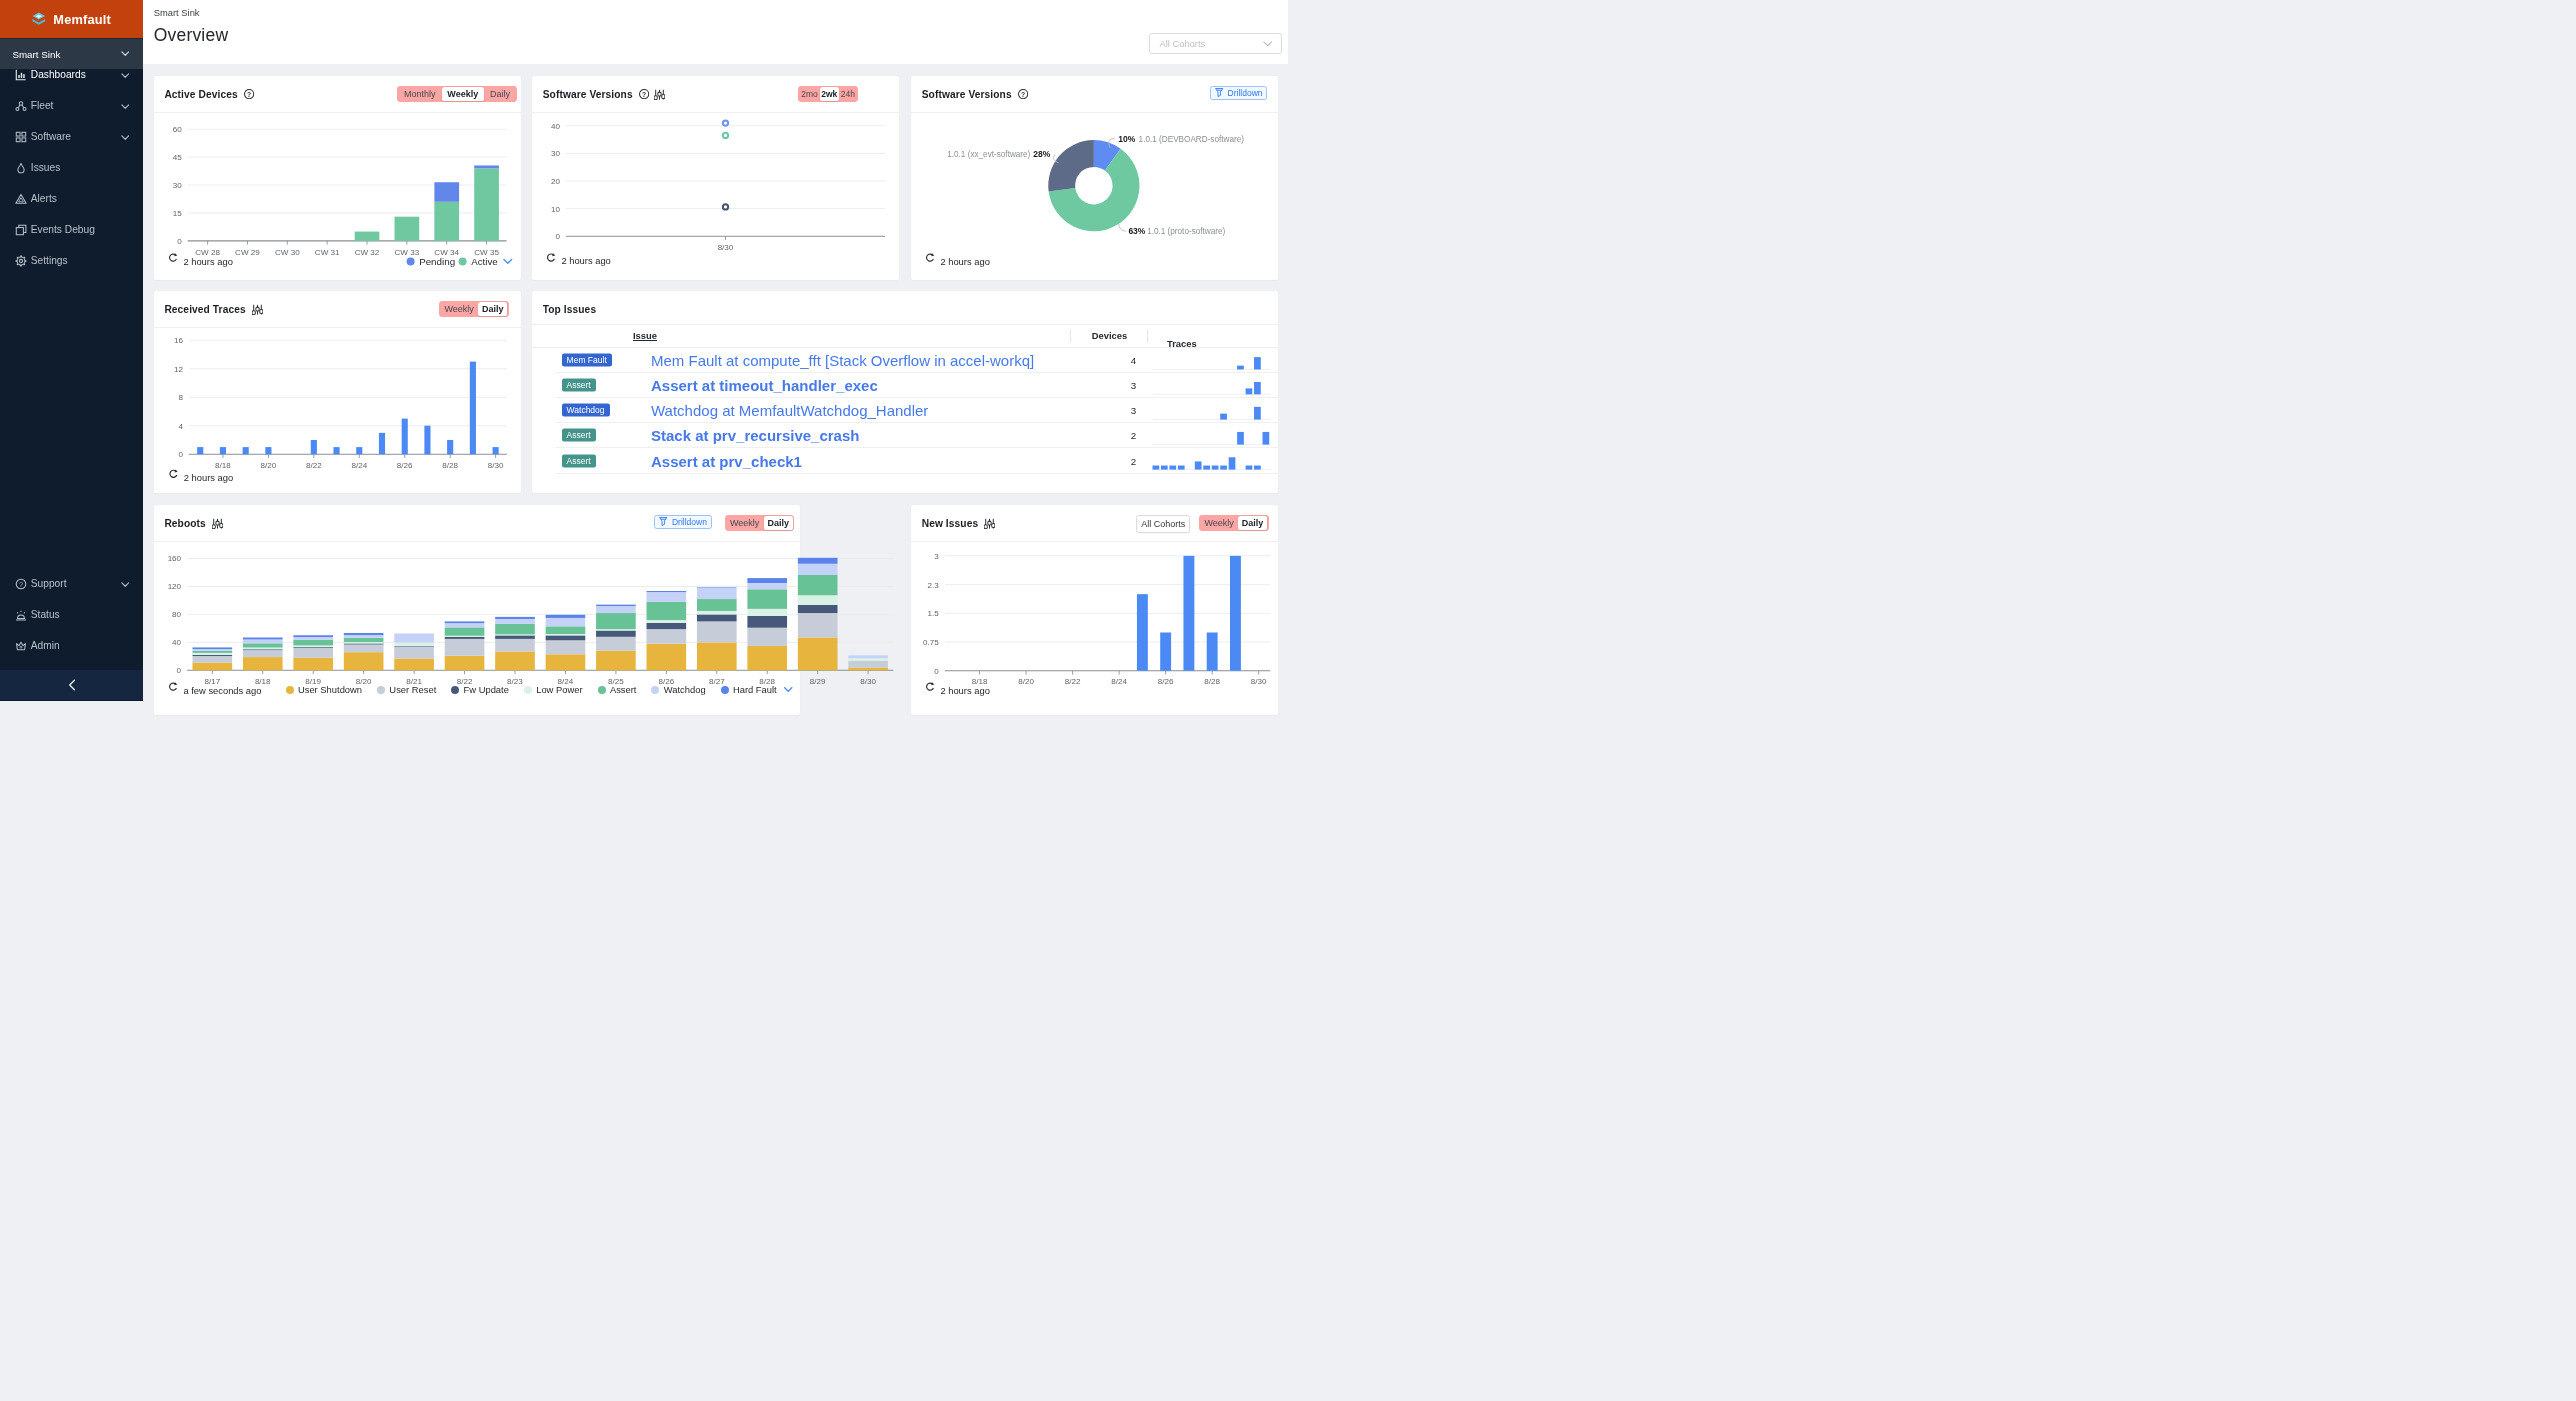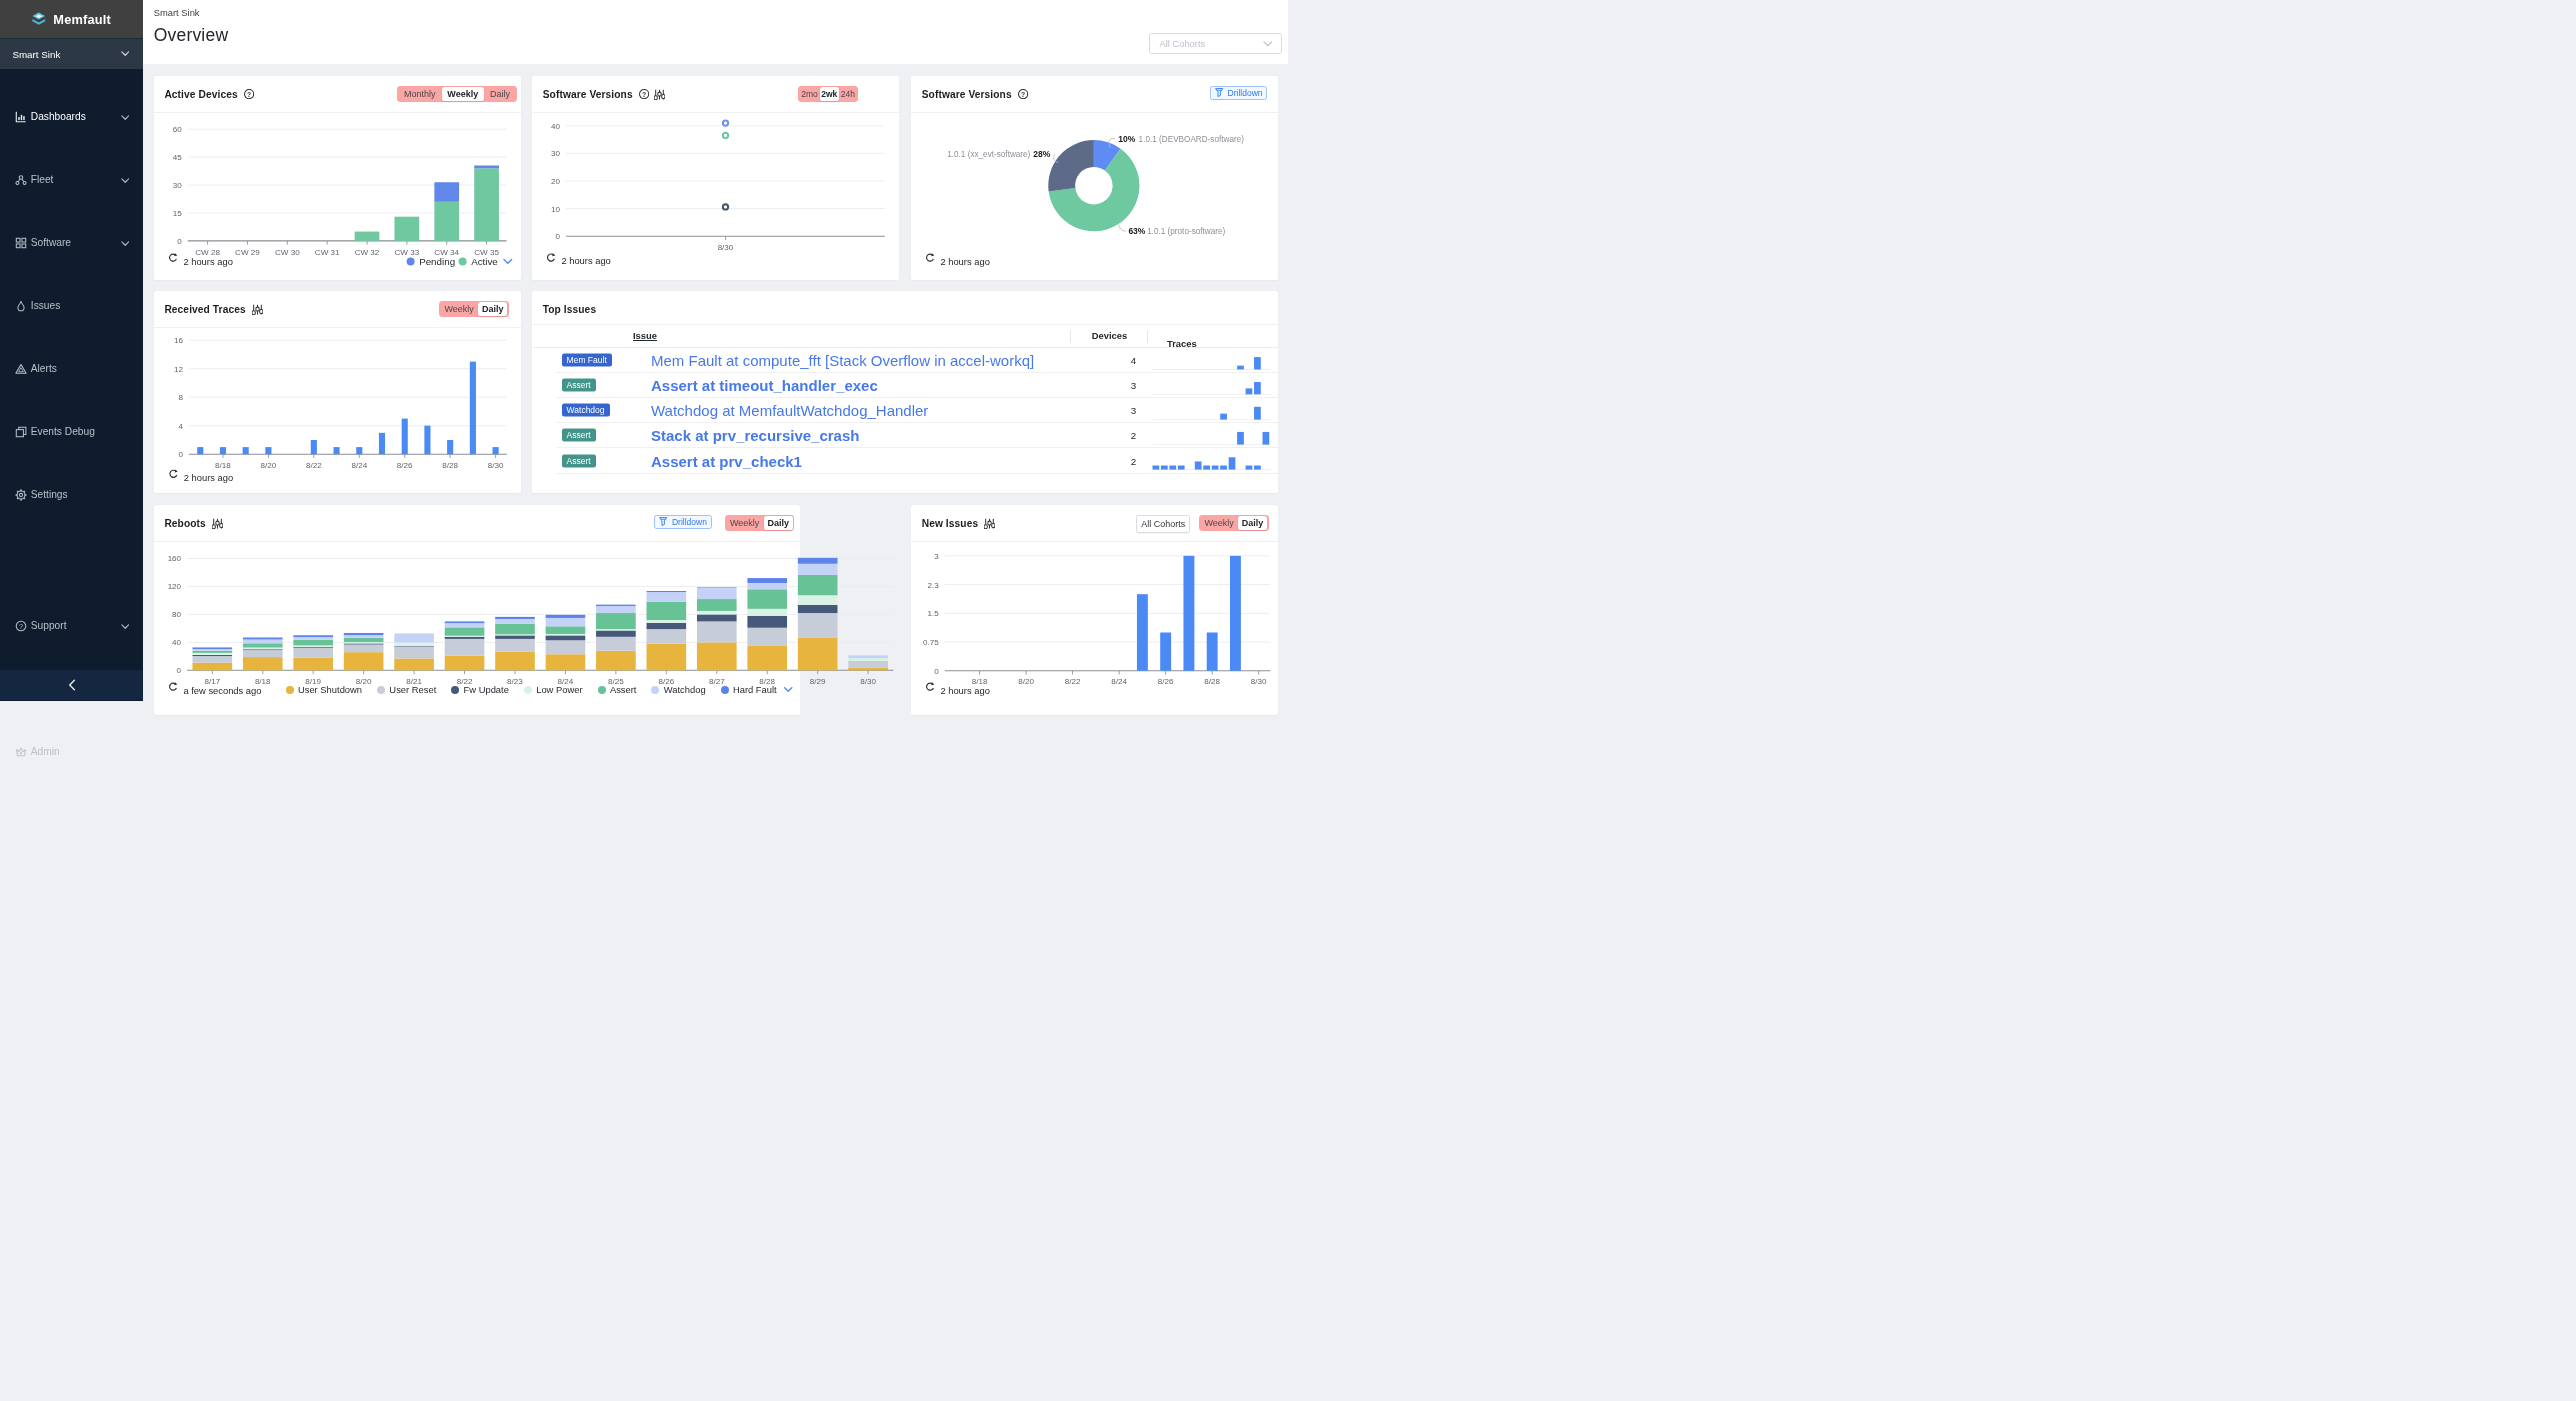--- a/index.html
+++ b/index.html
@@ -1,22 +1,22 @@
 <!DOCTYPE html>
 <html style="font-size:13.6px"><head><meta charset="utf-8"><style>
 * { margin:0; padding:0; box-sizing:border-box; }
 html,body { width:1288px; height:701px; overflow:hidden; font-family:"Liberation Sans",sans-serif; background:#eef0f3; }
 .sidebar { position:fixed; left:0; top:0; width:143px; height:701px; background:#0e1c2e; z-index:10; }
-.logo { height:39px; background:#404040; display:flex; align-items:center; padding-left:32px; border-bottom:0.9px solid #1d2835; }
+.logo { height:39px; background:#c2410c; display:flex; align-items:center; padding-left:32px; border-bottom:0.9px solid #1d2835; }
 .logo span { color:#fff; font-size:12.8px; font-weight:700; margin-left:7.7px; letter-spacing:0.2px; }
 .proj { height:30px; background:#2c3845; display:flex; align-items:center; padding:0 13.6px 0 12.4px; }
 .proj span { color:#fff; font-size:9.8px; flex:1; }
 .nav { position:absolute; left:0; right:0; top:69px; }
 .nav.bottom { top:578px; }
-.nitem { height:31px; display:flex; align-items:center; padding:0 9.4px 0 14.5px; color:#b9c1c9; font-size:10.2px;margin-top:32px; }
+.nitem { height:31px; display:flex; padding:0 9.4px 0 14.5px; color:#b9c1c9; font-size:10.2px; }
 .nitem svg:first-child { margin-right:4.3px; }
 .nitem span:nth-child(2) { flex:1; }
 .nitem.active { color:#fff; }
 .collapse { position:absolute; left:0; right:0; top:670px; height:30px; background:#152740; display:flex; align-items:center; justify-content:center; }
 .main { position:absolute; left:143px; top:0; width:1145px; height:701px; }
 .pagehead { position:absolute; left:0; top:0; width:1145px; height:64px; background:#fff; }
 .crumb { position:absolute; left:10.7px; top:7.2px; font-size:9.4px; color:#3c4248; }
 .ptitle { position:absolute; left:10.7px; top:25px; font-size:17.5px; color:#24282c; letter-spacing:0.2px; }
 .cohsel { position:absolute; left:1006px; top:33px; width:133px; height:21px; border:0.9px solid #dadce2; border-radius:2.6px; background:#fff; display:flex; align-items:center; padding:0 8.5px 0 9.4px; }
 .cohsel span { font-size:9.4px; color:#bcc2cb; }

